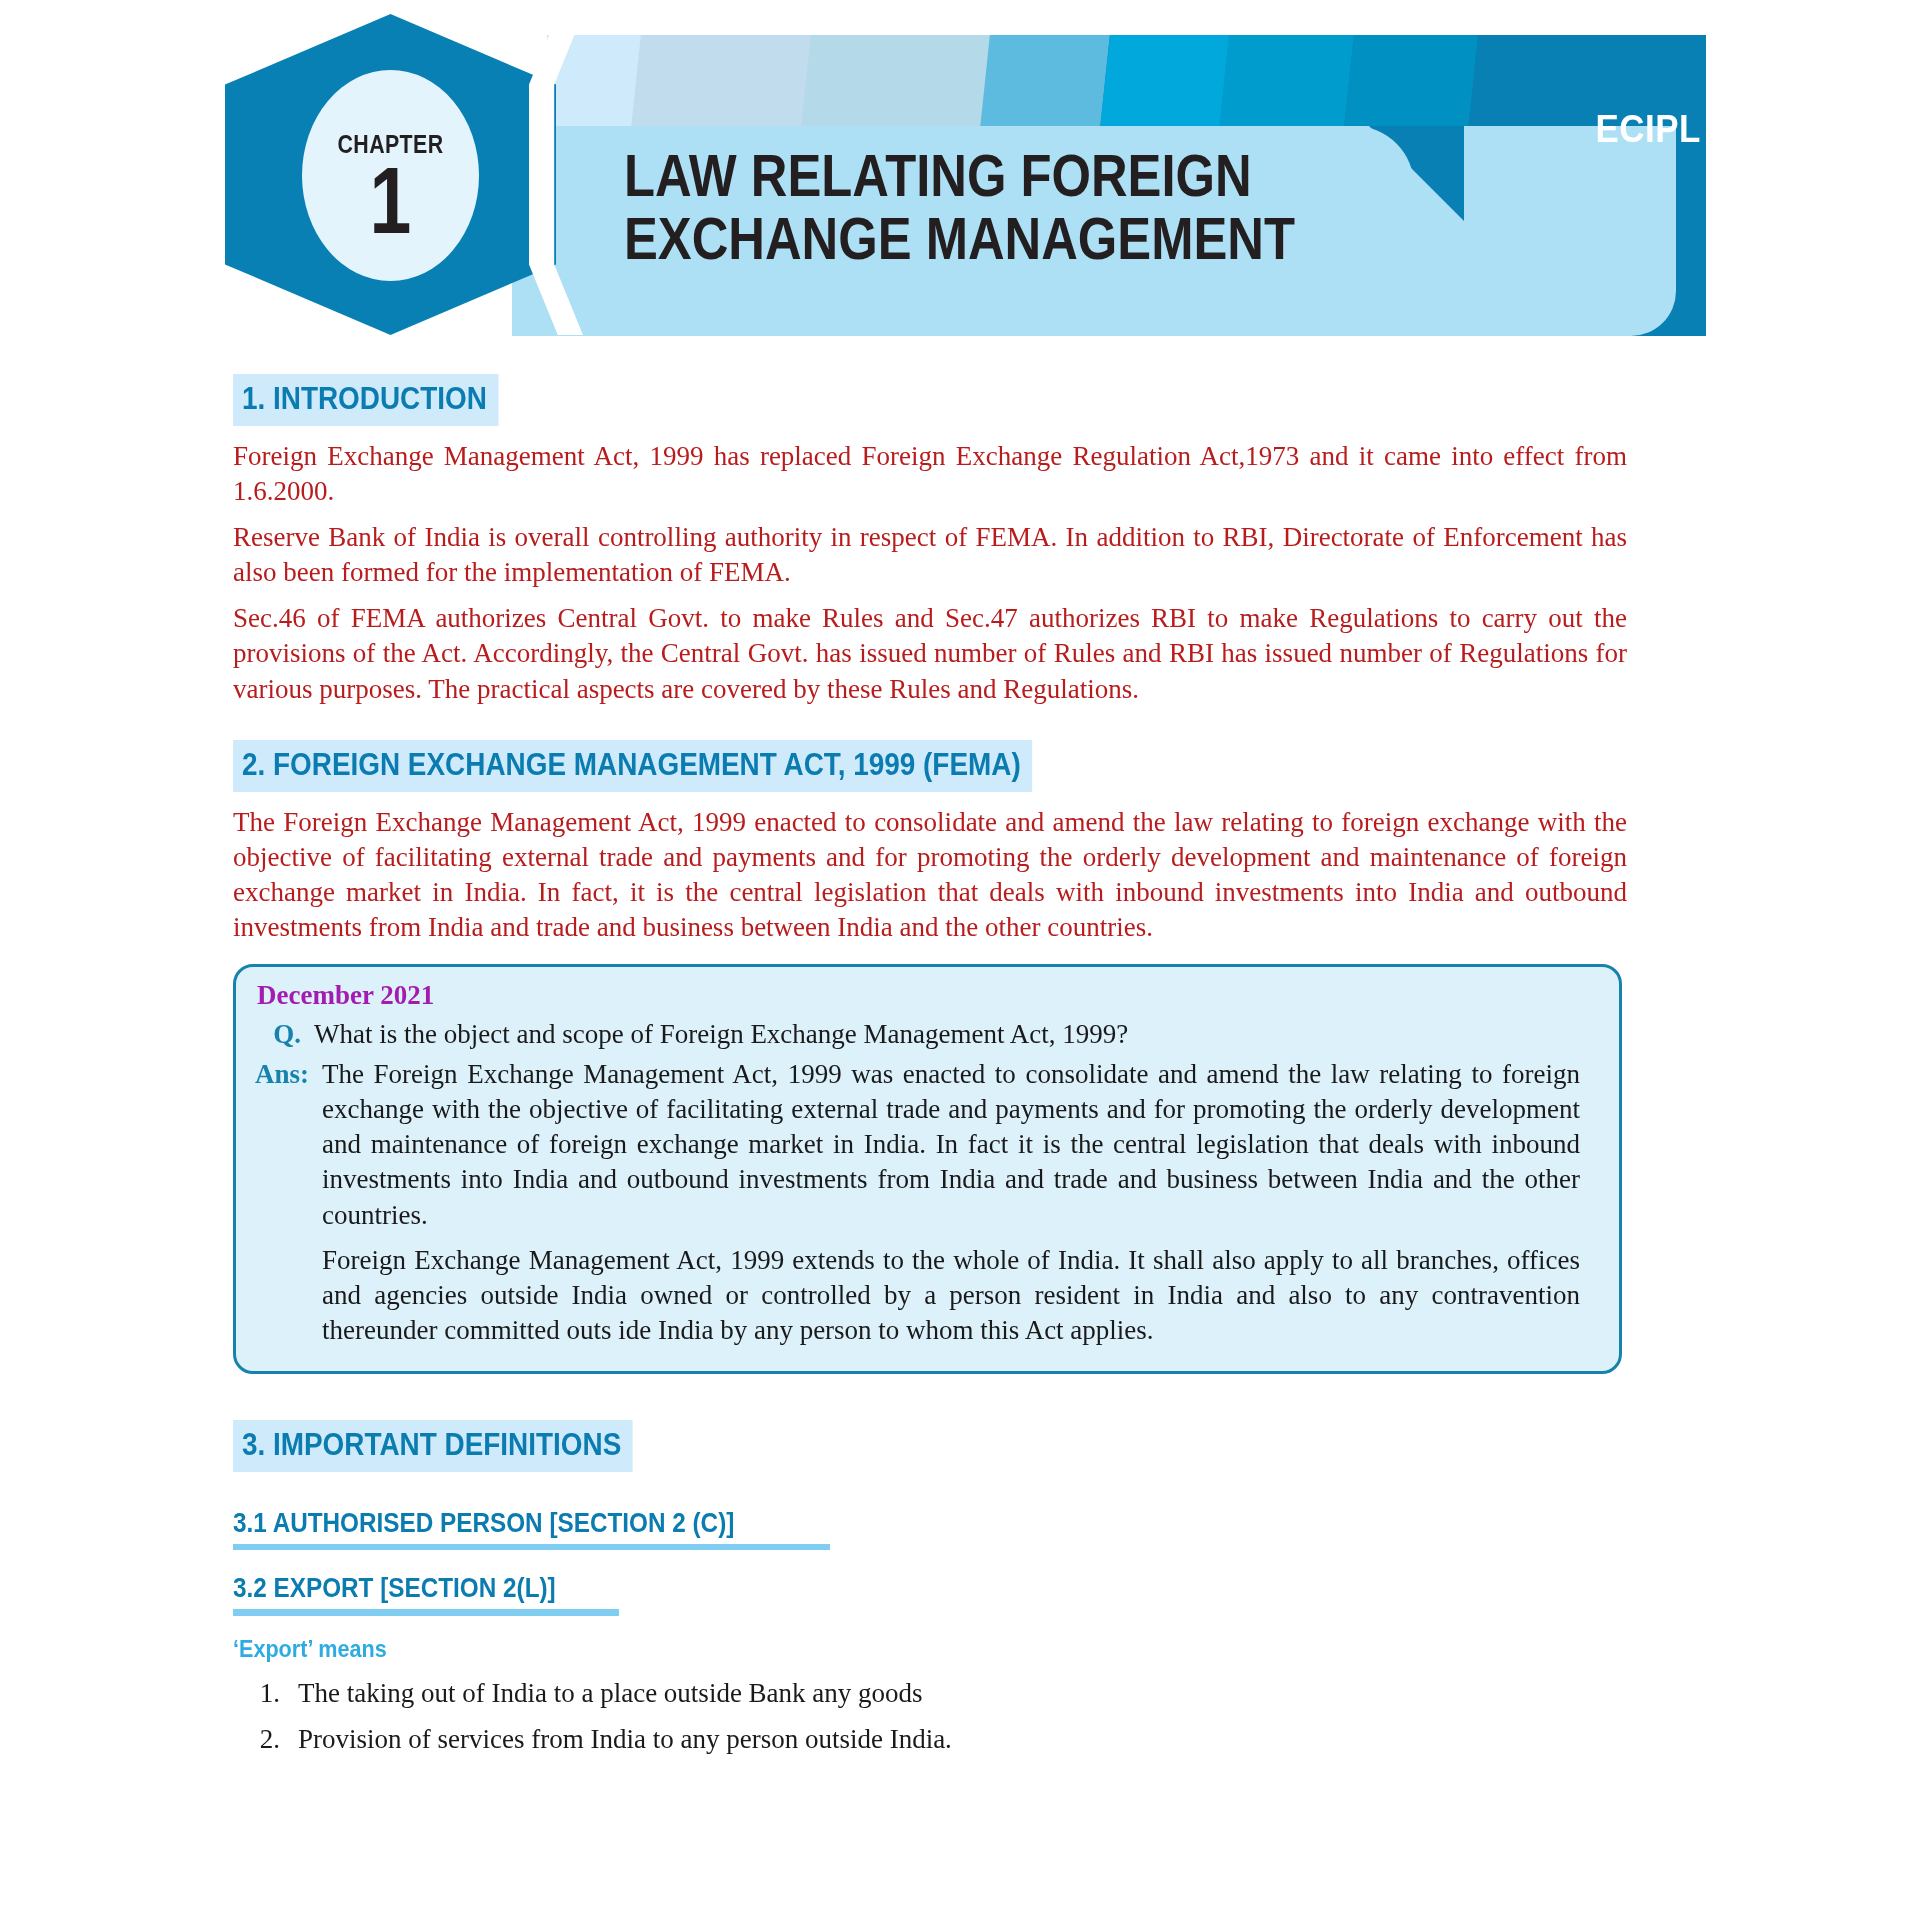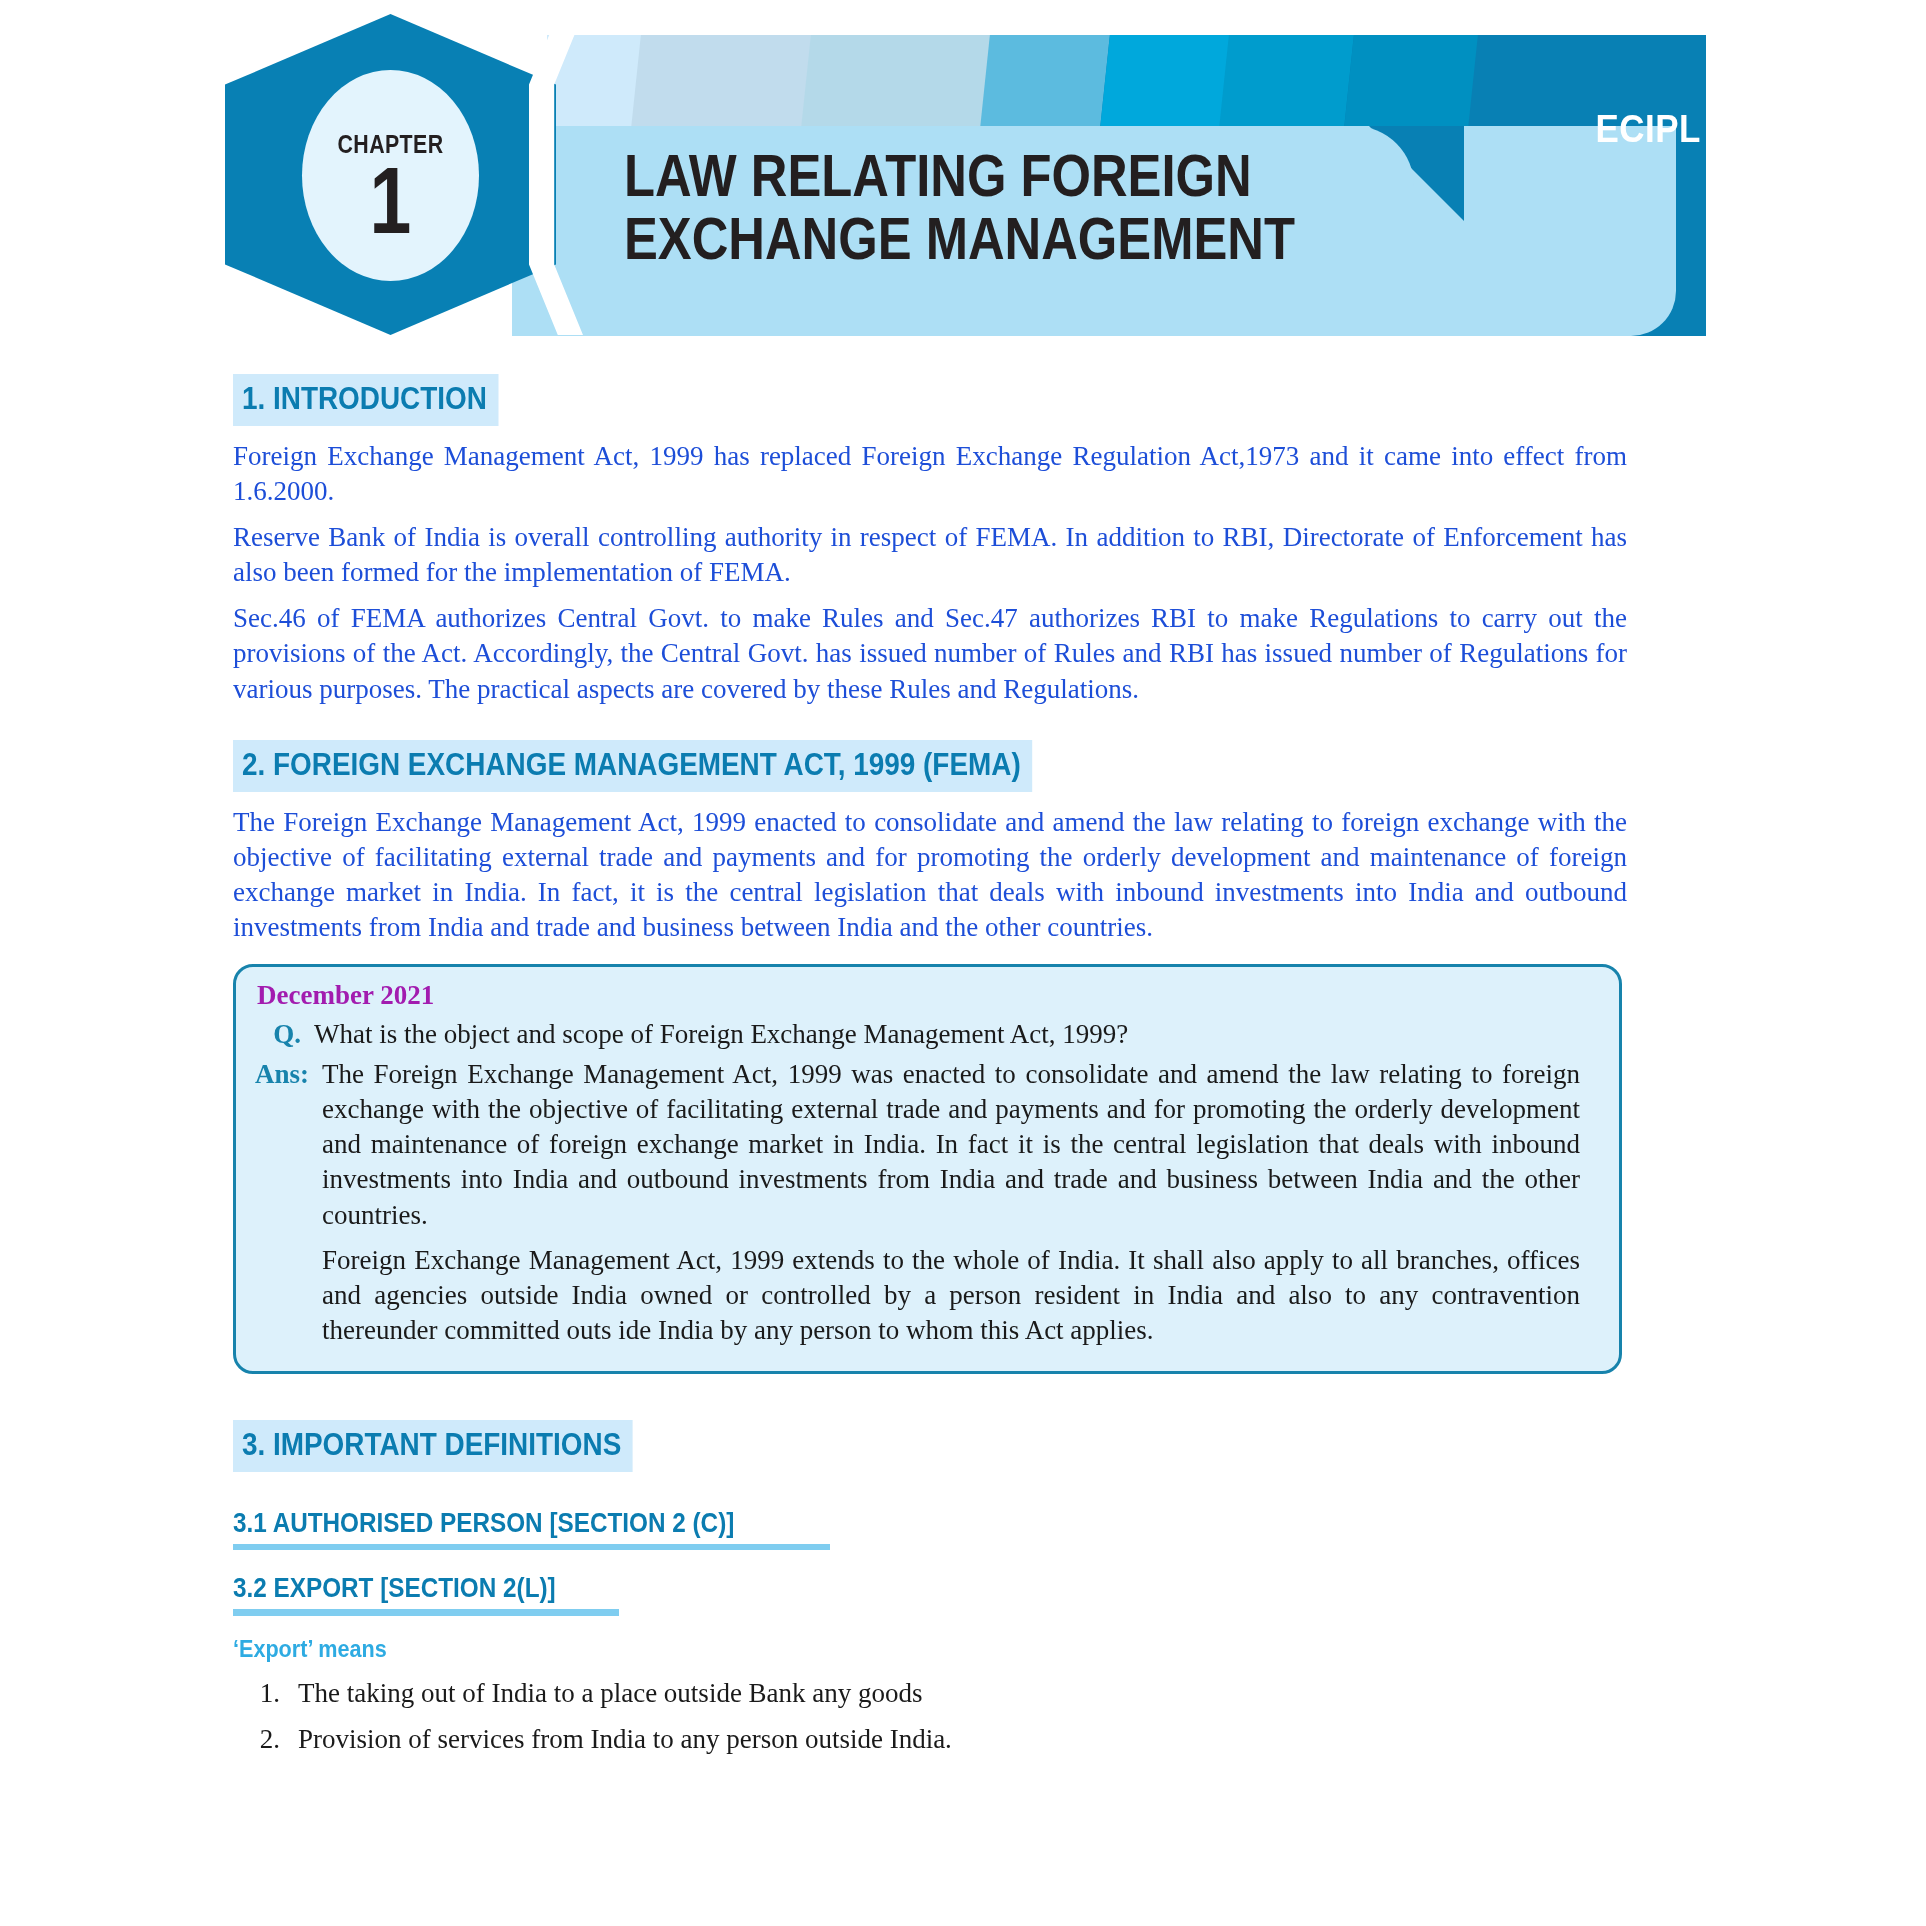--- a/index.html
+++ b/index.html
@@ -201,21 +201,21 @@
     font-size: 24px;
     color: #2eabe2;
     margin: 19px 0 13px 0;
     transform: scaleX(0.90);
     transform-origin: left center;
   }
 
   p.body {
     font-size: 27px;
     line-height: 1.30;
-    color: #1d4ed8;
+    color: #b91c1c;
     text-align: justify;
     margin: 0 0 11px 0;
   }
   p.body:last-child { margin-bottom: 0; }
 
   
   .qbox {
     border: 3.5px solid #1783ac;
     border-radius: 20px;
     background: #ddf1fb;

